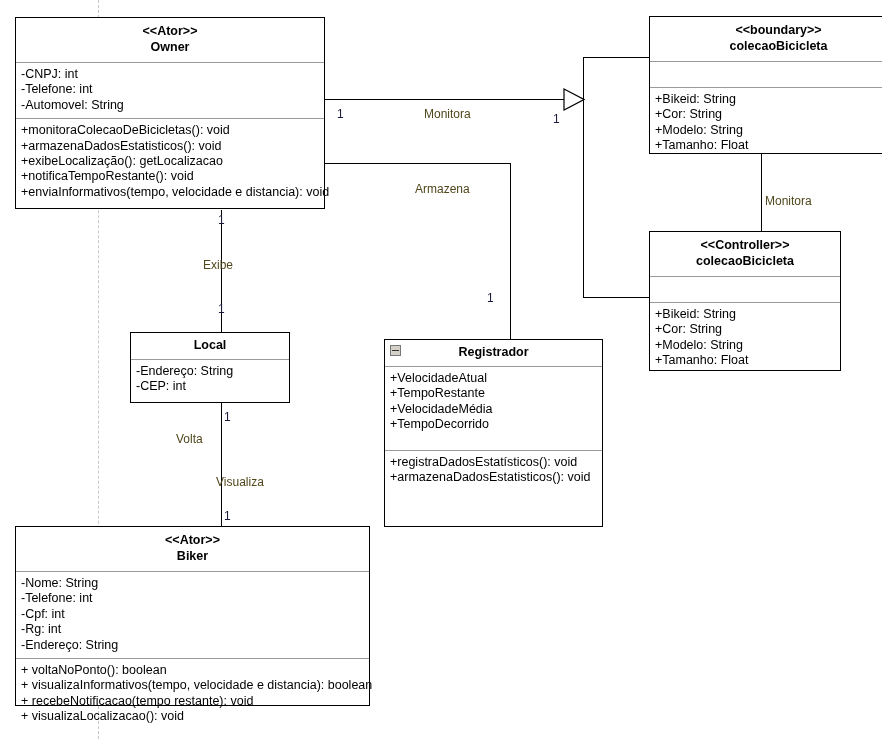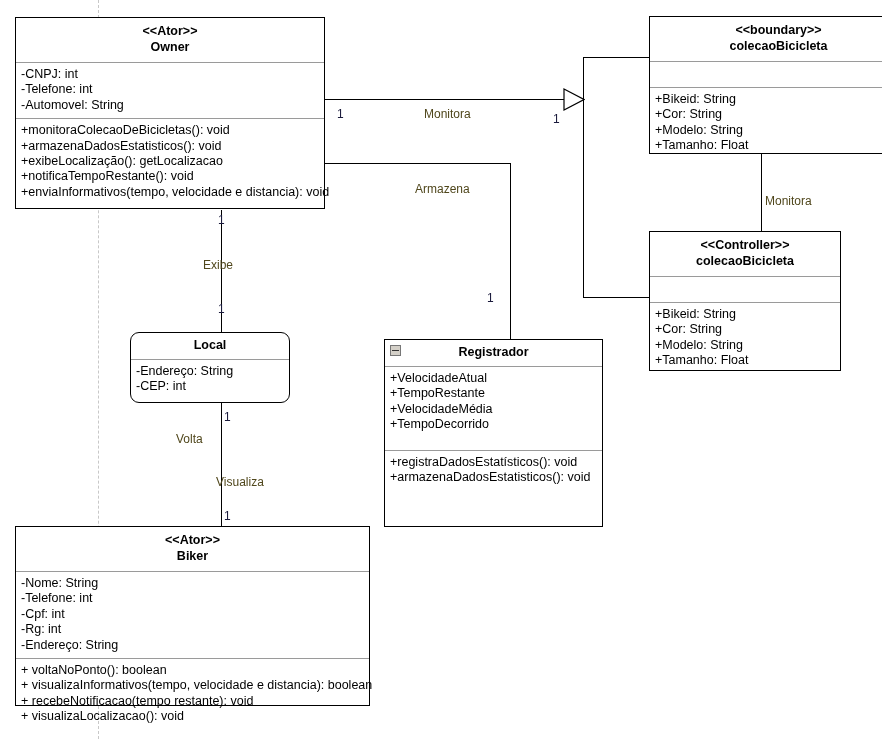--- a/index.html
+++ b/index.html
@@ -207,21 +207,21 @@
     </div>
     <div class="compartment empty"></div>
     <div class="compartment">
       <div class="member">+Bikeid: String</div>
       <div class="member">+Cor: String</div>
       <div class="member">+Modelo: String</div>
       <div class="member">+Tamanho: Float</div>
     </div>
   </div>
 
-  <div class="uml-class" style="left:130px; top:332px; width:160px; height:71px;border-radius:9px;">
+  <div class="uml-class" style="left:130px; top:332px; width:160px; height:71px;">
     <div class="uml-header" style="padding:4px 4px 5px 4px;">
       <span class="class-name">Local</span>
     </div>
     <div class="compartment">
       <div class="member">-Endereço: String</div>
       <div class="member">-CEP: int</div>
     </div>
   </div>
 
   <div class="uml-class" style="left:384px; top:339px; width:219px; height:188px;">

